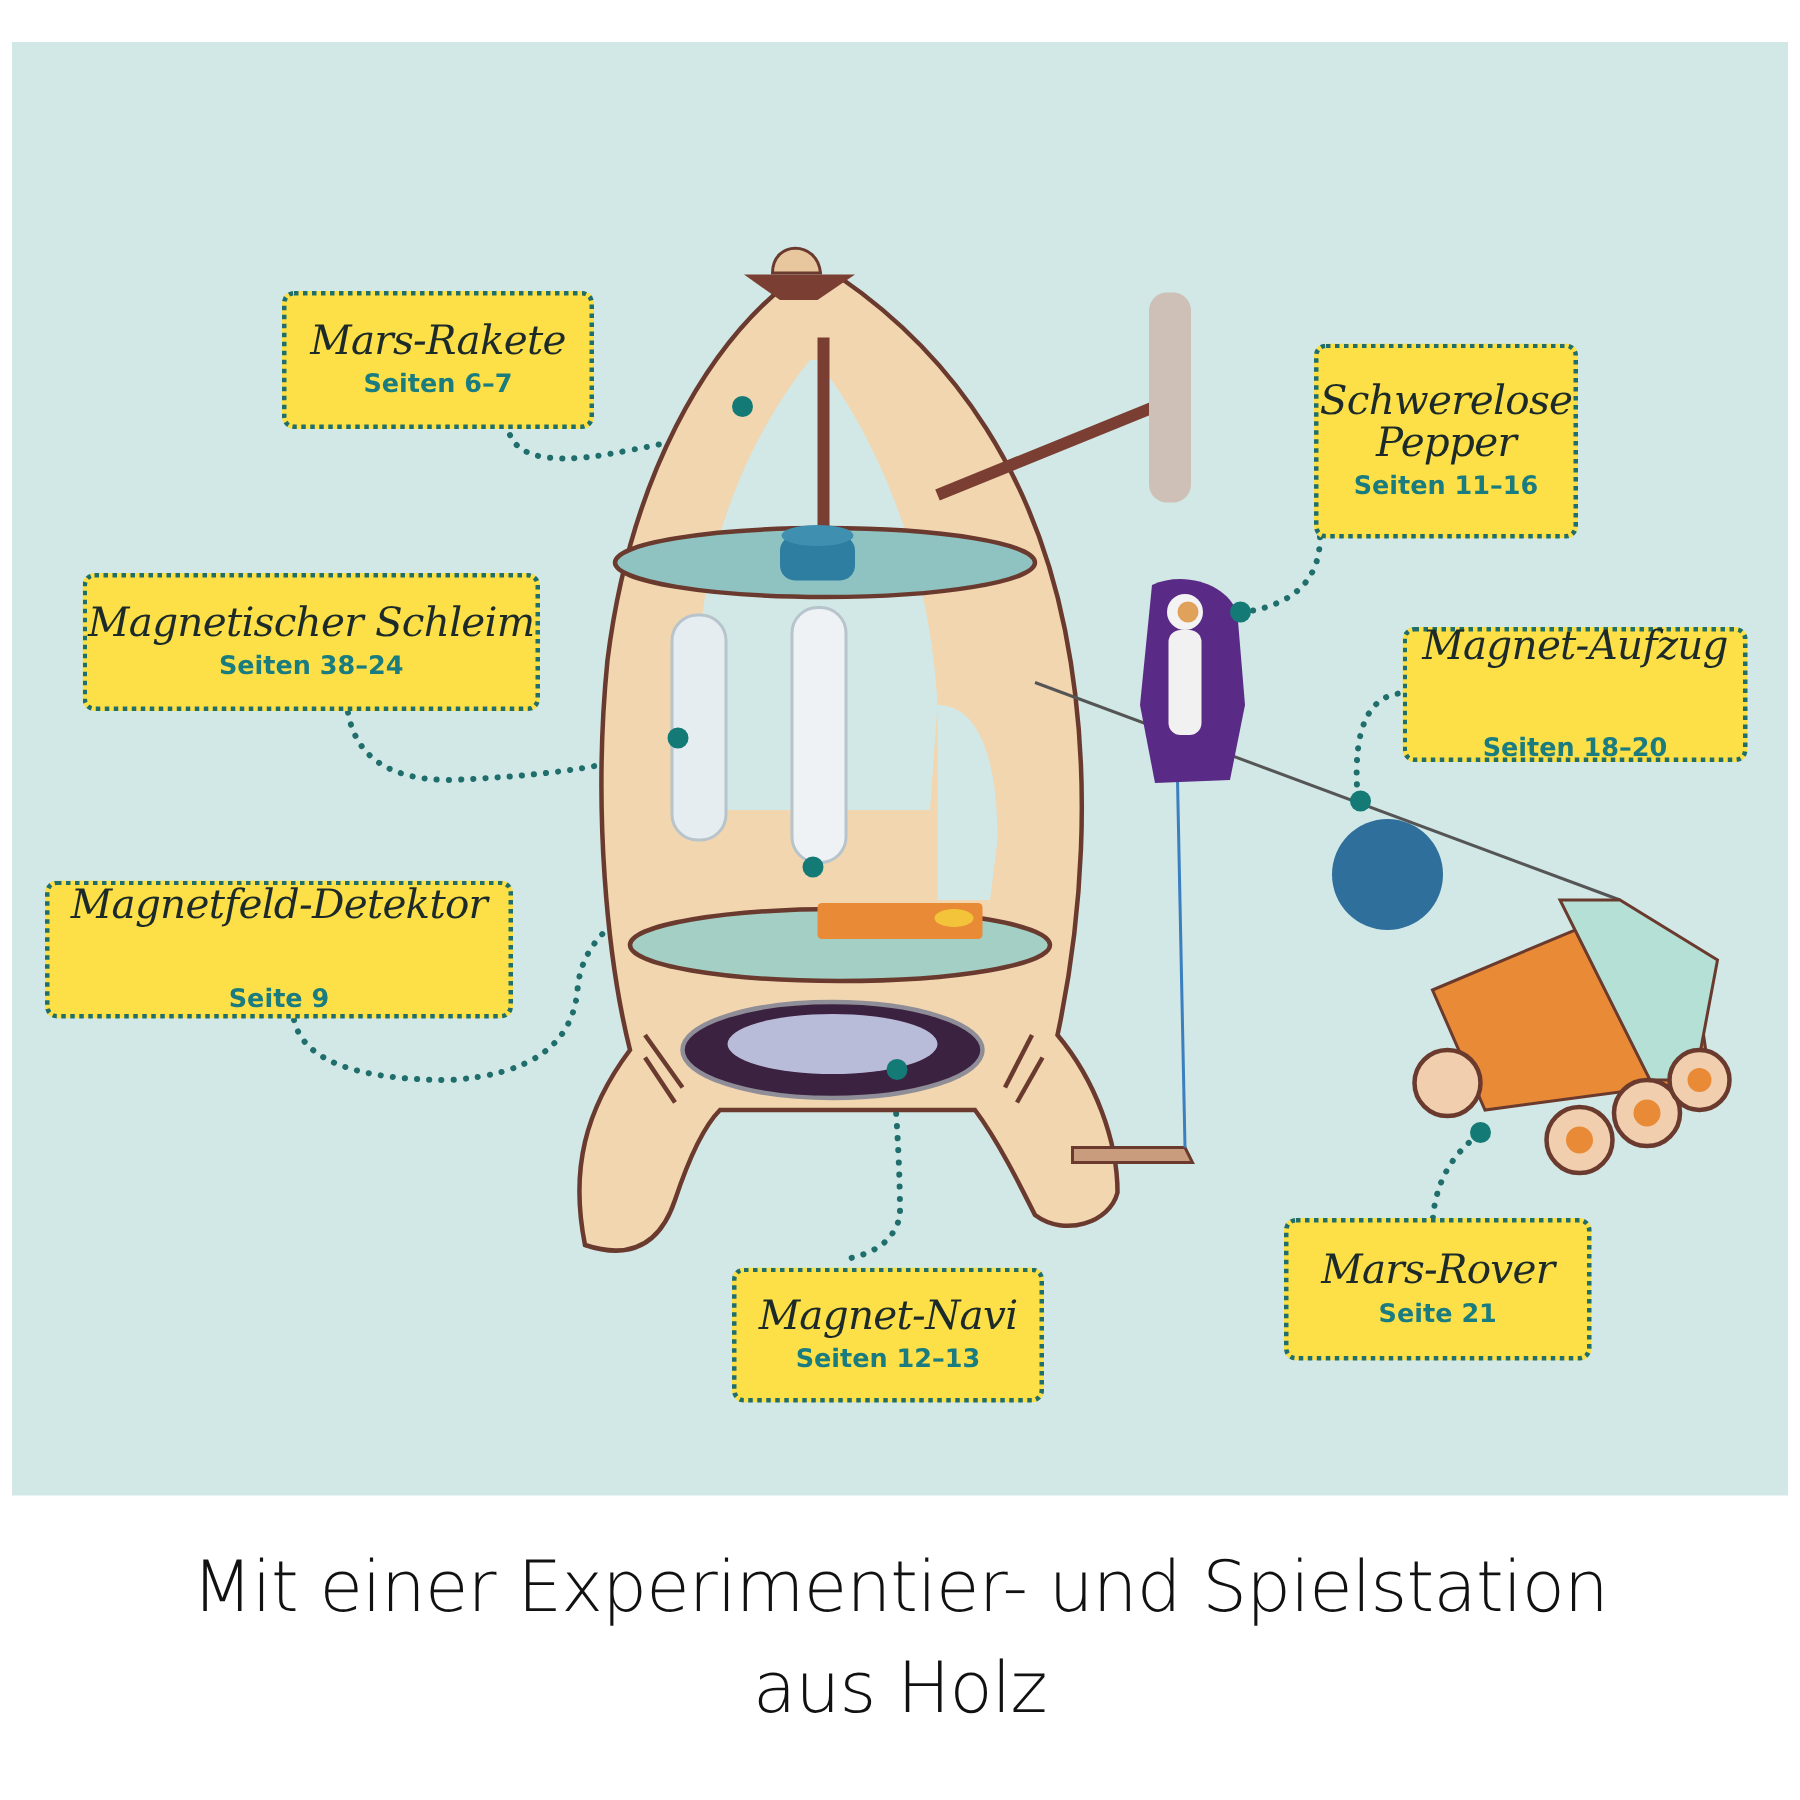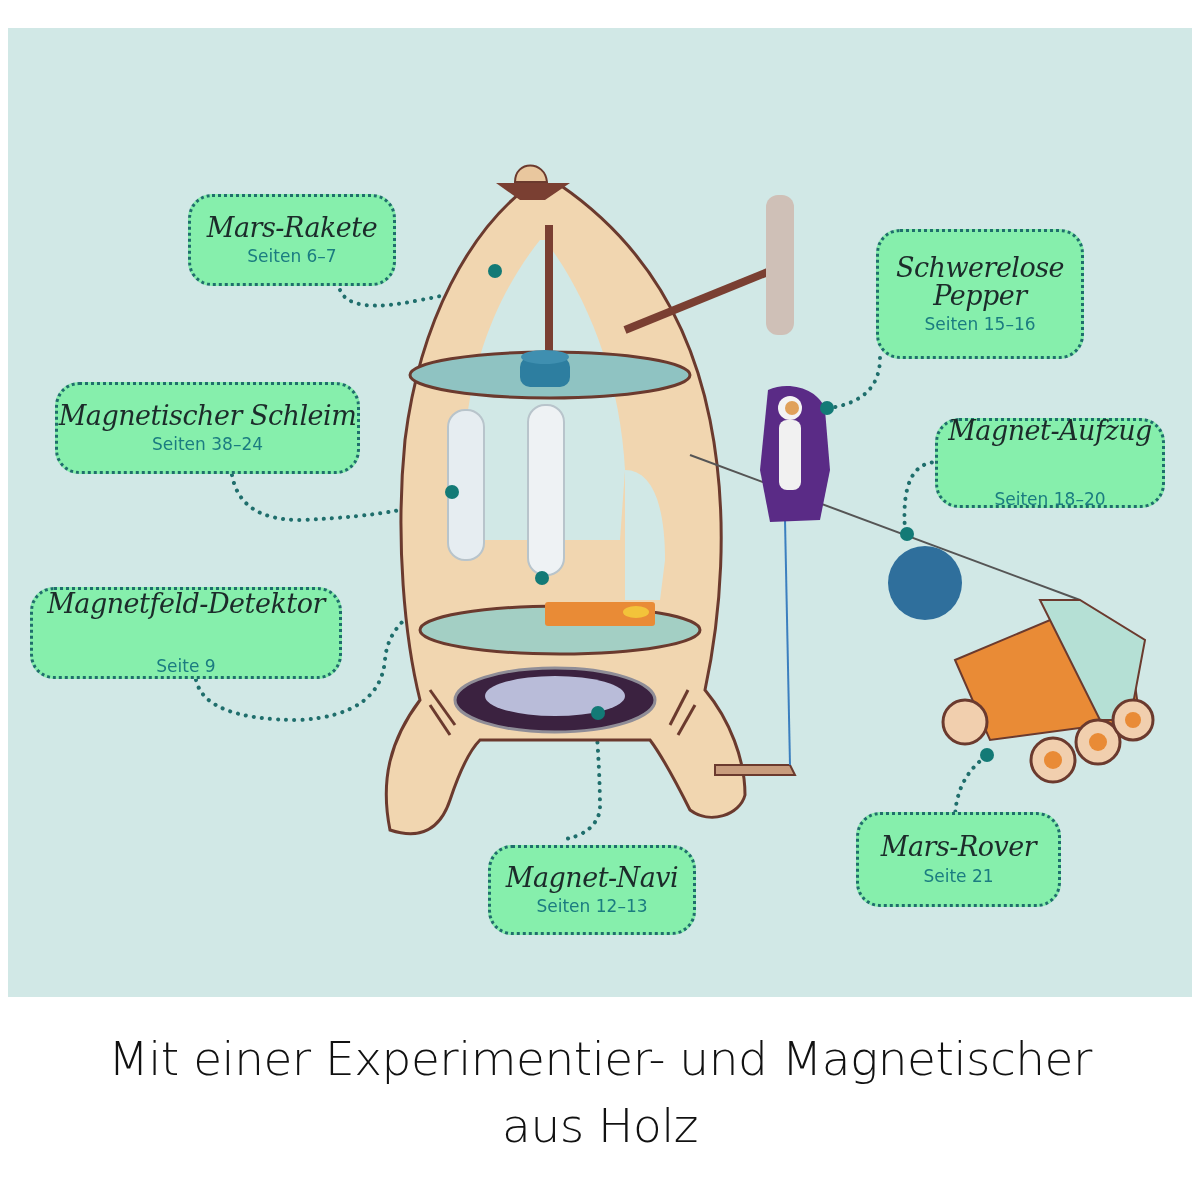--- a/index.html
+++ b/index.html
@@ -1,25 +1,25 @@
 <!DOCTYPE html>
 <html><head>
 <meta charset="utf-8">
 <style>
   html, body { margin:0; padding:0; }
   body { width:1200px; height:1200px; background:#ffffff; position:relative; overflow:hidden;
          font-family:"Liberation Sans", sans-serif; }
   #panel { position:absolute; left:8px; top:28px; width:1184px; height:969px; background:#d1e8e6; }
   #scene { position:absolute; left:0; top:0; width:1200px; height:1200px; }
-  .callout { position:absolute; box-sizing:border-box; background:#86efac;
-             border:3px dotted #1f6e6c; border-radius:24px;
+  .callout { position:absolute; box-sizing:border-box; background:#fde047;
+             border:3px dotted #1f6e6c; border-radius:8px;
              display:flex; flex-direction:column; align-items:center; justify-content:center; text-align:center; }
   .callout .title { font-family:"DejaVu Serif", serif; font-style:italic; color:#1c2b2a;
                     font-size:27px; line-height:1.05; letter-spacing:-0.5px; white-space:pre-line; }
-  .callout .pages { font-family:"DejaVu Sans", sans-serif; font-weight:normal; color:#1b7c80;
+  .callout .pages { font-family:"DejaVu Sans", sans-serif; font-weight:bold; color:#1b7c80;
                     font-size:17px; margin-top:4px; }
   #caption { position:absolute; left:0; top:1025px; width:1200px; text-align:center;
              font-family:"DejaVu Sans", sans-serif; font-weight:300; font-size:47px; line-height:67px;
              color:#111; letter-spacing:-0.5px; }
   #caption span { display:block; }
 </style>
 </head>
 <body>
 
 <div id="panel"></div>
@@ -119,37 +119,37 @@
 <div class="callout" style="left:55px;top:382px;width:305px;height:92px;">
   <div class="title">Magnetischer Schleim</div>
   <div class="pages">Seiten 38–24</div>
 </div>
 
 <div class="callout" style="left:30px;top:587px;width:312px;height:92px;justify-content:space-between;">
   <div class="title">Magnetfeld-Detektor</div>
   <div class="pages">Seite 9</div>
 </div>
 
-<div class="callout" style="left:876px;top:229px;width:208px;height:130px;">
+<div class="callout" style="left:876px;top:229px;width:176px;height:130px;">
   <div class="title">Schwerelose
 Pepper</div>
-  <div class="pages">Seiten 15–16</div>
+  <div class="pages">Seiten 11–16</div>
 </div>
 
 <div class="callout" style="left:935px;top:418px;width:230px;height:90px;gap:39px;">
   <div class="title">Magnet-Aufzug</div>
   <div class="pages">Seiten 18–20</div>
 </div>
 
 <div class="callout" style="left:488px;top:845px;width:208px;height:90px;">
   <div class="title">Magnet-Navi</div>
   <div class="pages">Seiten 12–13</div>
 </div>
 
 <div class="callout" style="left:856px;top:812px;width:205px;height:95px;">
   <div class="title">Mars-Rover</div>
   <div class="pages">Seite 21</div>
 </div>
 
 <div id="caption">
-  <span>Mit einer Experimentier- und Magnetischer</span>
+  <span>Mit einer Experimentier- und Spielstation</span>
   <span>aus Holz</span>
 </div>
 
 </body></html>

